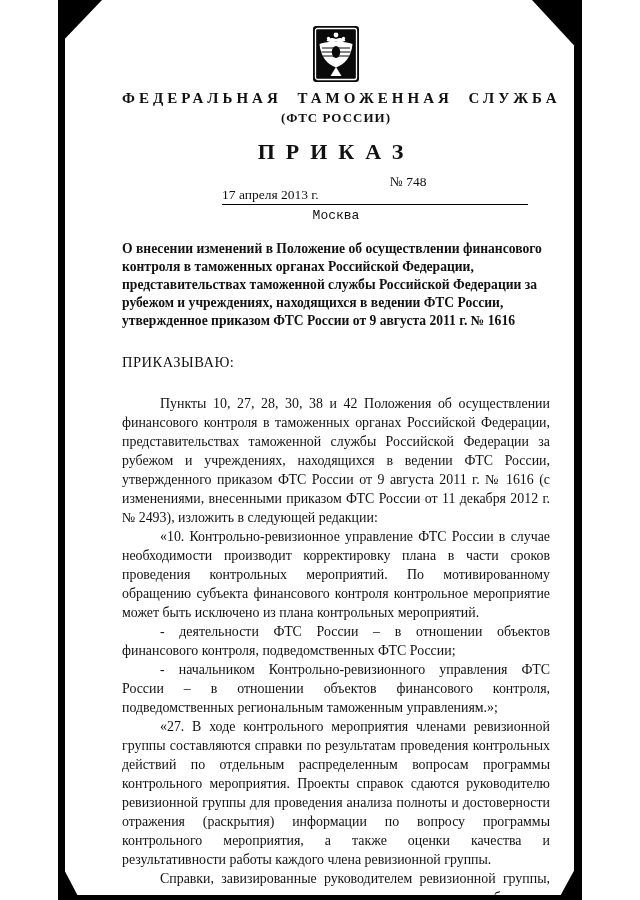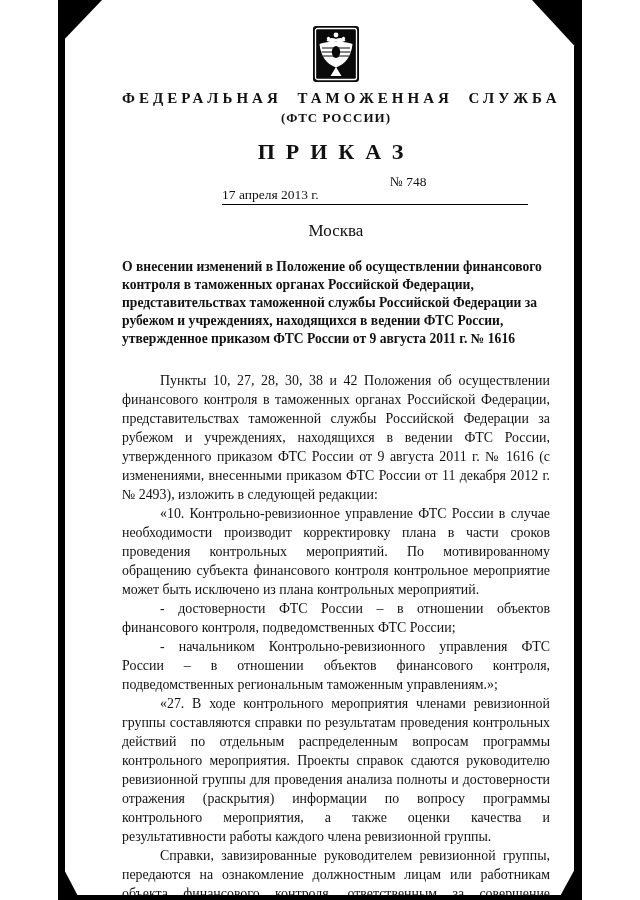--- a/index.html
+++ b/index.html
@@ -64,21 +64,21 @@
     width:168px;
     border-bottom:1.2px solid #000;
     padding-bottom:1px;
   }
   .number-field {
     width:138px;
     margin-right:22px;
     border-bottom:1.2px solid #000;
     padding-bottom:14px;
   }
-  .city { font-size:17px; margin-top:16px; }
+  .city { font-size:13px; margin-top:3px;font-family:Liberation Mono, monospace; }
 
   .doc-title {
     margin-top:17px;
     font-weight:bold;
     font-size:13.6px;
     line-height:18px;
     text-align:left;
   }
   .order-word {
     margin-top:24px;
@@ -131,24 +131,25 @@
       <div class="doc-type">ПРИКАЗ</div>
       <div class="date-row">
         <span class="date-field">17 апреля 2013 г.</span>
         <span class="number-field">№ 748</span>
       </div>
       <div class="city">Москва</div>
     </div>
 
     <div class="doc-title">О внесении изменений в Положение об осуществлении финансового контроля в таможенных органах Российской Федерации, представительствах таможенной службы Российской Федерации за рубежом и учреждениях, находящихся в ведении ФТС России, утвержденное приказом ФТС России от 9 августа 2011 г. № 1616</div>
 
+    <div class="order-word">ПРИКАЗЫВАЮ:</div>
 
     <div class="body-paragraphs">
         <p>Пункты 10, 27, 28, 30, 38 и 42 Положения об осуществлении финансового контроля в таможенных органах Российской Федерации, представительствах таможенной службы Российской Федерации за рубежом и учреждениях, находящихся в ведении ФТС России, утвержденного приказом ФТС России от 9 августа 2011 г. № 1616 (с изменениями, внесенными приказом ФТС России от 11 декабря 2012 г. № 2493), изложить в следующей редакции:</p>
         <p>«10. Контрольно-ревизионное управление ФТС России в случае необходимости производит корректировку плана в части сроков проведения контрольных мероприятий. По мотивированному обращению субъекта финансового контроля контрольное мероприятие может быть исключено из плана контрольных мероприятий.</p>
-        <p>- достоверности ФТС России – в отношении объектов финансового контроля, подведомственных ФТС России;</p>
+        <p>- деятельности ФТС России – в отношении объектов финансового контроля, подведомственных ФТС России;</p>
         <p>- начальником Контрольно-ревизионного управления ФТС России – в отношении объектов финансового контроля, подведомственных региональным таможенным управлениям.»;</p>
         <p>«27. В ходе контрольного мероприятия членами ревизионной группы составляются справки по результатам проведения контрольных действий по отдельным распределенным вопросам программы контрольного мероприятия. Проекты справок сдаются руководителю ревизионной группы для проведения анализа полноты и достоверности отражения (раскрытия) информации по вопросу программы контрольного мероприятия, а также оценки качества и результативности работы каждого члена ревизионной группы.</p>
         <p>Справки, завизированные руководителем ревизионной группы, передаются на ознакомление должностным лицам или работникам объекта финансового контроля, ответственным за совершение операций на соответствующем участке финансово-хозяйственной деятельности. Подписанные справки приобщаются к рабочей документации контрольного мероприятия.»;</p>
       </div>
 
   </div>
 </div>
 
 </body></html>

